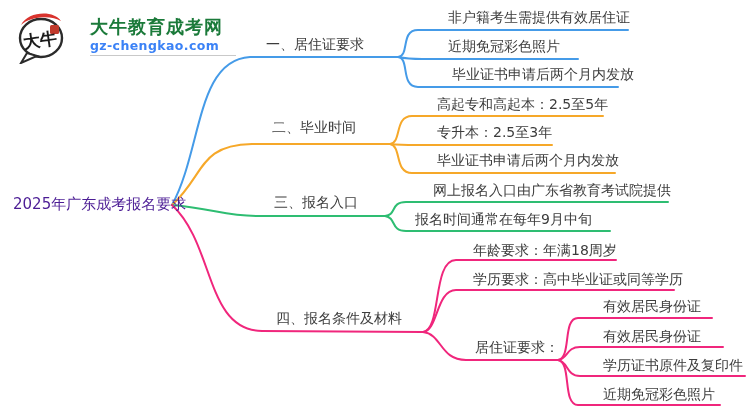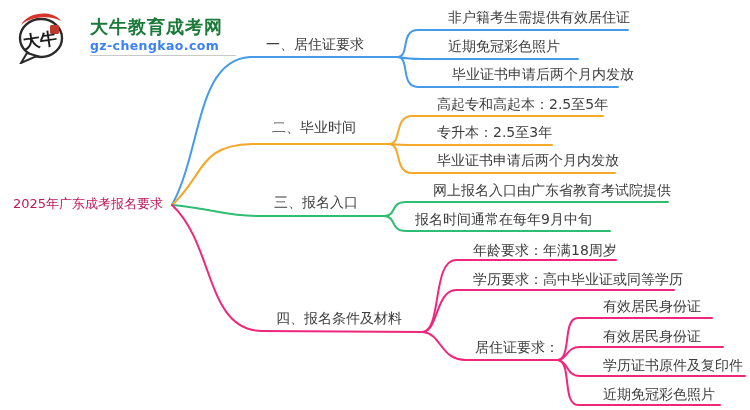--- a/index.html
+++ b/index.html
@@ -6,21 +6,21 @@
   body{
     width:750px;height:410px;position:relative;overflow:hidden;
     background:#ffffff;
     font-family:"DejaVu Sans","Liberation Sans",sans-serif;
   }
   #connectors{position:absolute;left:0;top:0;}
   .node{
     position:absolute;white-space:nowrap;
     font-size:14px;line-height:16px;color:#3c3c3c;
   }
-  .root-node{font-size:13px;color:#be185d;}
+  .root-node{font-size:15px;color:#4c1d95;}
   .logo{position:absolute;left:14px;top:8px;display:flex;align-items:flex-start;}
   .logo-texts{margin-left:22px;padding-top:8px;}
   .site-name{font-size:18px;font-weight:bold;color:#1b7a3a;letter-spacing:1px;line-height:22px;}
   .site-domain{font-size:12.5px;font-weight:bold;color:#3b82f6;letter-spacing:0.4px;line-height:15px;}
   .domain-rule{width:146px;height:1px;background:#c9c9c9;margin-top:2px;}
 </style>
 </head>
 <body>
 
 <svg id="connectors" width="750" height="410" viewBox="0 0 750 410">

